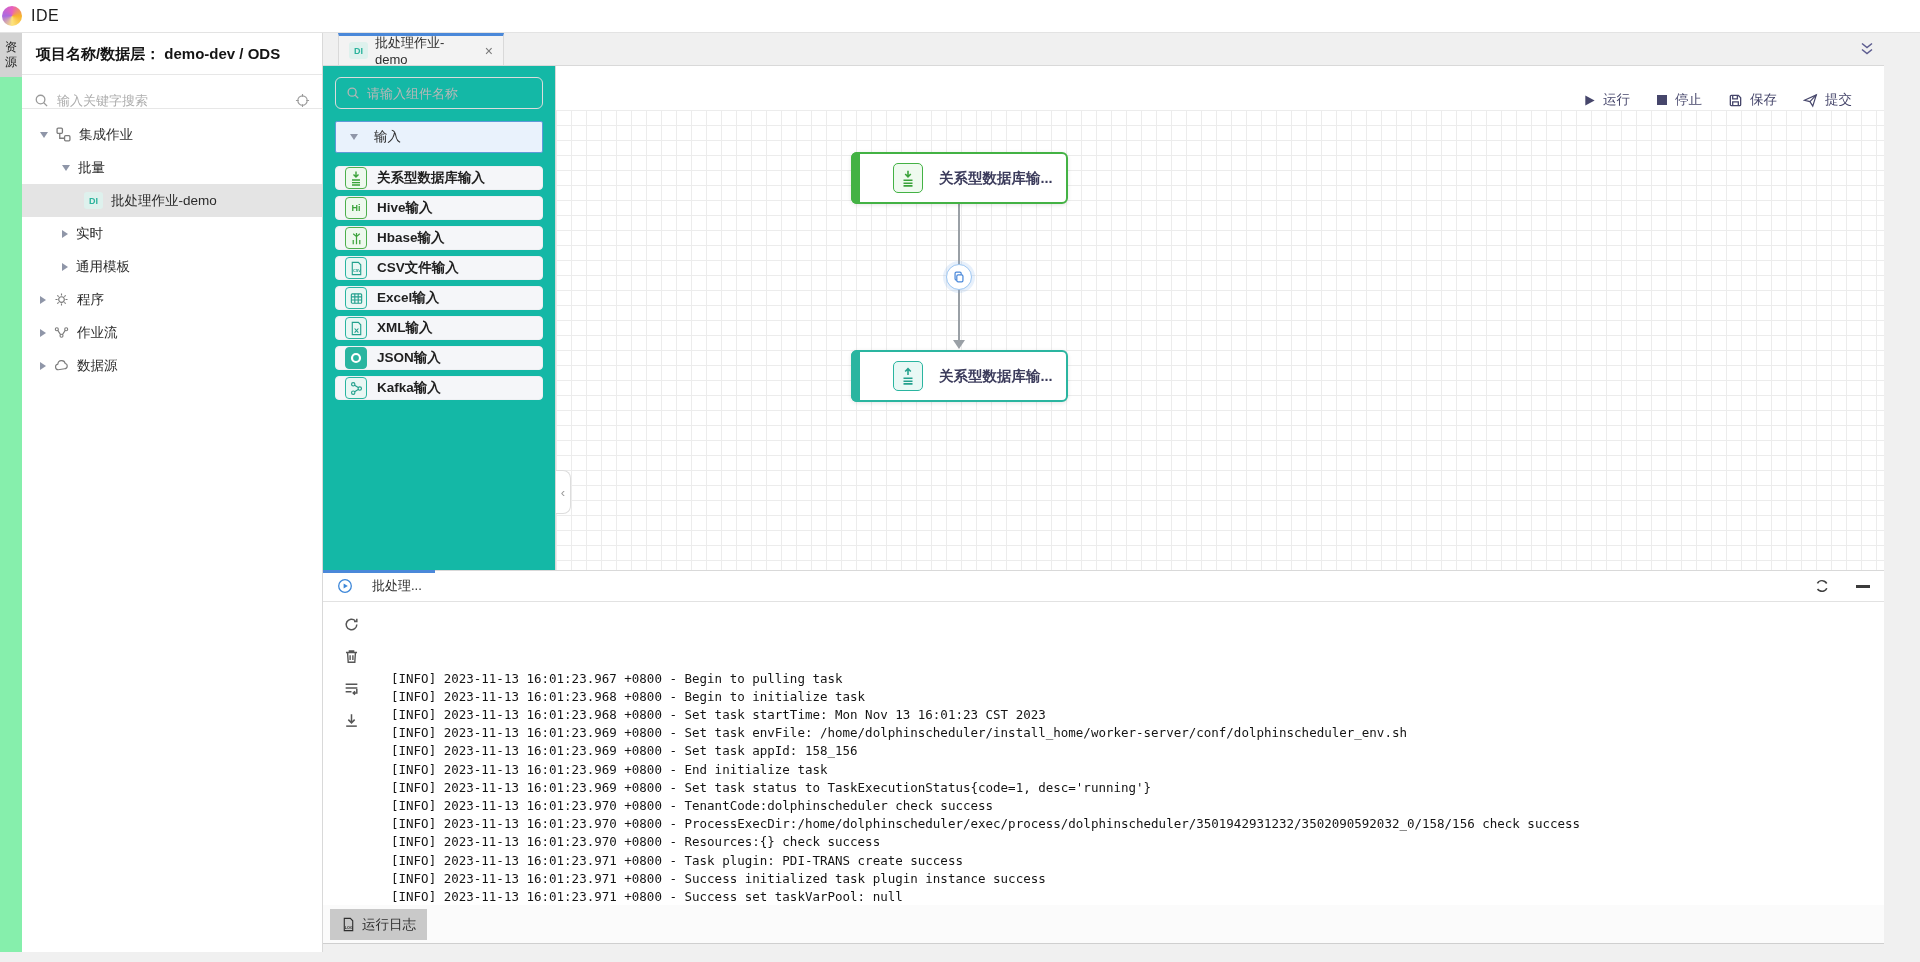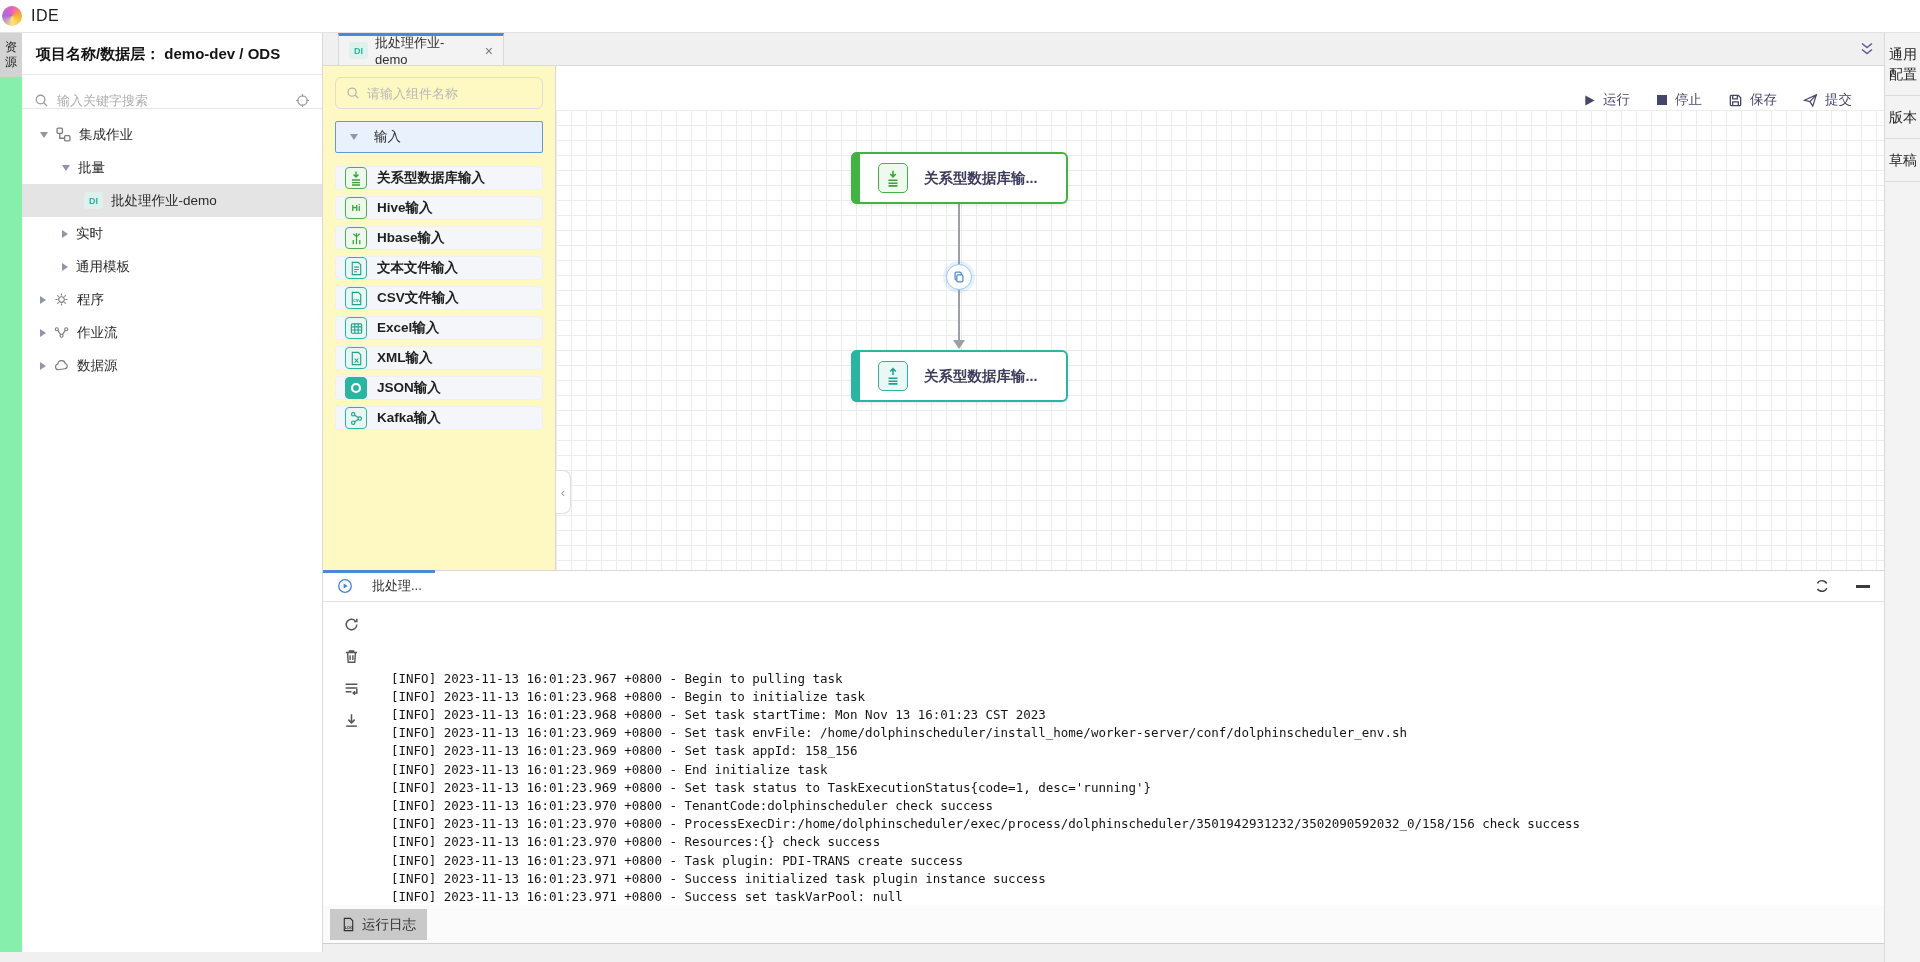--- a/index.html
+++ b/index.html
@@ -45,21 +45,21 @@
   
   #tabbar { position:absolute; left:323px; top:33px; width:1561px; height:33px; background:#f0f0f0;
     border-bottom:1px solid #d9d9d9; display:flex; align-items:stretch; }
   #etab { margin-left:15px; width:166px; border-left:1px solid #d9d9d9; border-right:1px solid #d9d9d9;
     border-top:3px solid #4a88d9; background:#f3f3f3; display:flex; align-items:center; gap:7px;
     padding:0 10px; font-size:13px; color:#2e2e2e; cursor:pointer; }
   #etab .close { color:#777; font-size:14px; margin-left:2px; cursor:pointer; }
   #tabbar-right { margin-left:auto; display:flex; align-items:center; padding-right:9px; color:#5b5b8f; }
 
   
-  #palette { position:absolute; left:323px; top:66px; width:233px; height:504px; background:#fef9c3;
+  #palette { position:absolute; left:323px; top:66px; width:233px; height:504px; background:#14b8a6;
     border-right:1px solid #d9d9d9; overflow:hidden; }
   #pal-search { margin:11px 12px 12px; height:32px; border:1px solid #dcdcdc; border-radius:6px;
     display:flex; align-items:center; gap:7px; padding:0 10px; color:#b5b5b5; }
   #pal-search input { border:none; flex:1; font-size:13px; width:100%; background:transparent; }
   #pal-search input::placeholder { color:#b8b8b8; }
   #pal-cat { margin:0 12px 13px; height:32px; background:#e9f2fc; border:1px solid #5e9ad8;
     border-radius:2px; display:flex; align-items:center; gap:16px; padding:0 14px; font-size:13.5px;
     color:#2b2b2b; cursor:pointer; }
   .pitem { margin:0 12px 6px; height:24px; background:#f5f6f9; border:1px solid #eef0f3;
     border-radius:4px; display:flex; align-items:center; gap:10px; padding:0 9px; cursor:grab; }
@@ -74,21 +74,21 @@
   #canvas { position:absolute; left:556px; top:66px; width:1328px; height:504px; background:#fff; overflow:hidden; }
   #canvas-grid { position:absolute; left:0; top:44px; right:0; bottom:0;
     background-image:linear-gradient(#ececec 1px,transparent 1px),
                      linear-gradient(90deg,#ececec 1px,transparent 1px);
     background-size:15px 15px; }
   #canvas-toolbar { position:absolute; top:12px; right:32px; height:44px; display:flex; gap:26px;
     align-items:center; z-index:3; }
   .tbtn { display:flex; align-items:center; gap:7px; background:none; border:none; color:#46466b;
     font-size:13.5px; cursor:pointer; font-family:inherit; }
   .node { position:absolute; width:217px; height:52px; background:#fff; border-radius:6px;
-    display:flex; align-items:center; padding-left:25px; box-shadow:0 1px 4px rgba(0,0,0,.10);
+    display:flex; align-items:center; padding-left:40px; box-shadow:0 1px 4px rgba(0,0,0,.10);
     cursor:move; z-index:2; }
   .node.green { border:2px solid #43b244; } .node.teal { border:2px solid #2ab5a0; }
   .node::before { content:""; position:absolute; left:-2px; top:-2px; bottom:-2px; width:9px;
     border-radius:6px 0 0 6px; }
   .node.green::before { background:#43b244; } .node.teal::before { background:#2ab5a0; }
   .nicon { width:30px; height:30px; border-radius:5px; display:flex; align-items:center;
     justify-content:center; flex:0 0 auto; }
   .node.green .nicon { border:1.5px solid #43b244; background:#effaef; color:#3aa23a; }
   .node.teal  .nicon { border:1.5px solid #2ab5a0; background:#e9f8f5; color:#23a08d; }
   .nlabel { margin-left:16px; font-size:14.5px; font-weight:600; color:#3c3c5c; white-space:nowrap;
@@ -270,29 +270,20 @@
           <svg width="15" height="15" viewBox="0 0 16 16" fill="none" stroke="currentColor" stroke-width="1.3">
             <path d="M8 14V2M8 6L4.5 3M8 6l3.5-3M4.5 14v-4.5M11.5 14v-4.5"></path>
           </svg>
         </span>
       <span class="plabel">Hbase输入</span>
     </div>
     <div class="pitem">
       <span class="pic pic-teal">
           <svg width="15" height="15" viewBox="0 0 16 16" fill="none" stroke="currentColor" stroke-width="1.2">
             <path d="M3.5 1.5h6.5L12.5 4v10.5h-9z"></path>
-            <path d="M5.5 6.5h5M5.5 9h5M5.5 11.5h3"></path>
-          </svg>
-        </span>
-      <span class="plabel">文本文件输入</span>
-    </div>
-    <div class="pitem">
-      <span class="pic pic-teal">
-          <svg width="15" height="15" viewBox="0 0 16 16" fill="none" stroke="currentColor" stroke-width="1.2">
-            <path d="M3.5 1.5h6.5L12.5 4v10.5h-9z"></path>
             <text x="4.2" y="12" font-size="4.2" fill="currentColor" stroke="none" font-family="Liberation Sans,sans-serif" font-weight="bold">CSV</text>
           </svg>
         </span>
       <span class="plabel">CSV文件输入</span>
     </div>
     <div class="pitem">
       <span class="pic pic-teal">
           <svg width="15" height="15" viewBox="0 0 16 16" fill="none" stroke="currentColor" stroke-width="1.2">
             <rect x="2.5" y="3" width="11" height="10" rx="1"></rect>
             <path d="M2.5 6.3h11M2.5 9.6h11M6.2 3v10M9.8 3v10"></path>
@@ -460,19 +451,14 @@
       <span>
           <svg width="15" height="15" viewBox="0 0 16 16" fill="none" stroke="currentColor" stroke-width="1.2">
             <path d="M3.5 1.5h6.5L12.5 4v10.5h-9z"></path>
             <text x="4" y="12.6" font-size="4" fill="currentColor" stroke="none" font-family="Liberation Sans,sans-serif" font-weight="bold">LOG</text>
           </svg>
         </span>
       <span>运行日志</span>
     </div>
   </div>
 
-  <div id="right-rail">
-    <div class="rtab">通用配置</div>
-    <div class="rtab">版本</div>
-    <div class="rtab">草稿</div>
-  </div>
 
 </div>
 
 </body></html>

